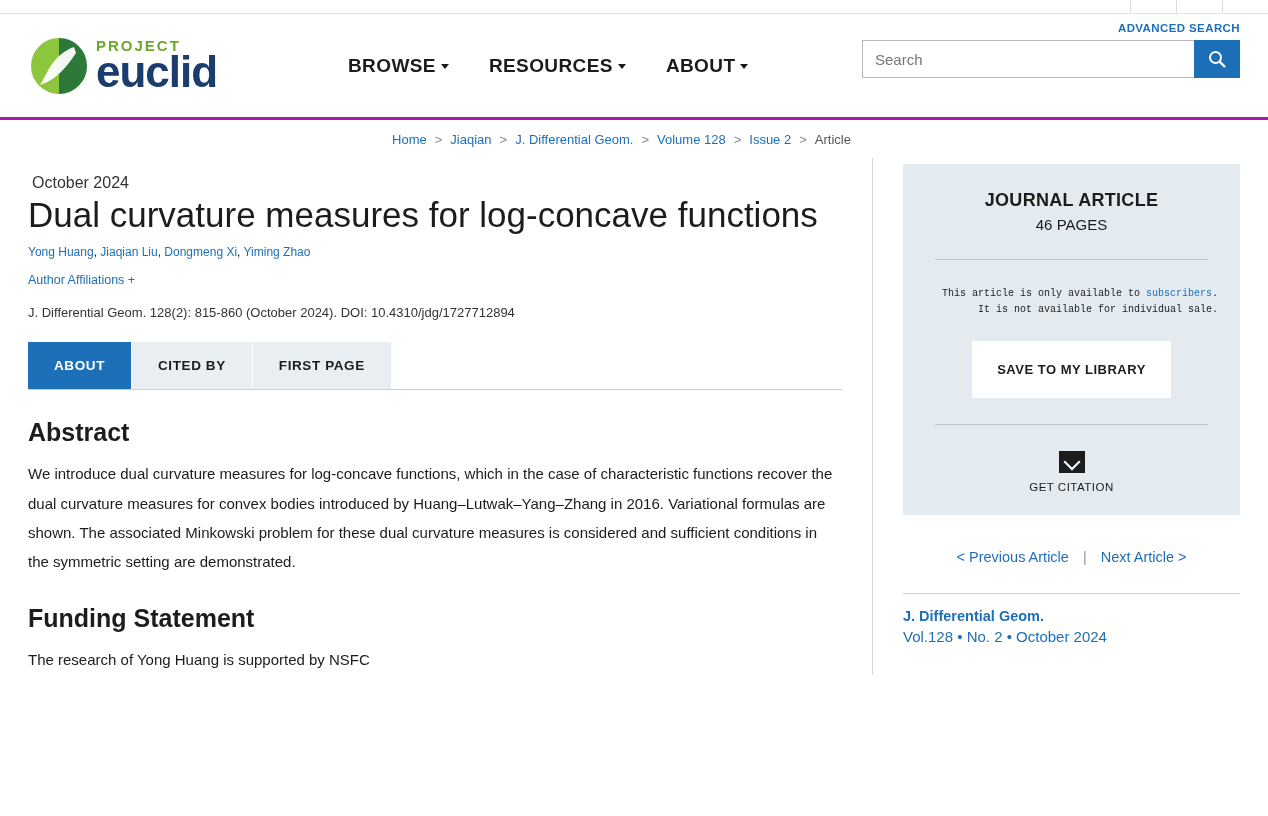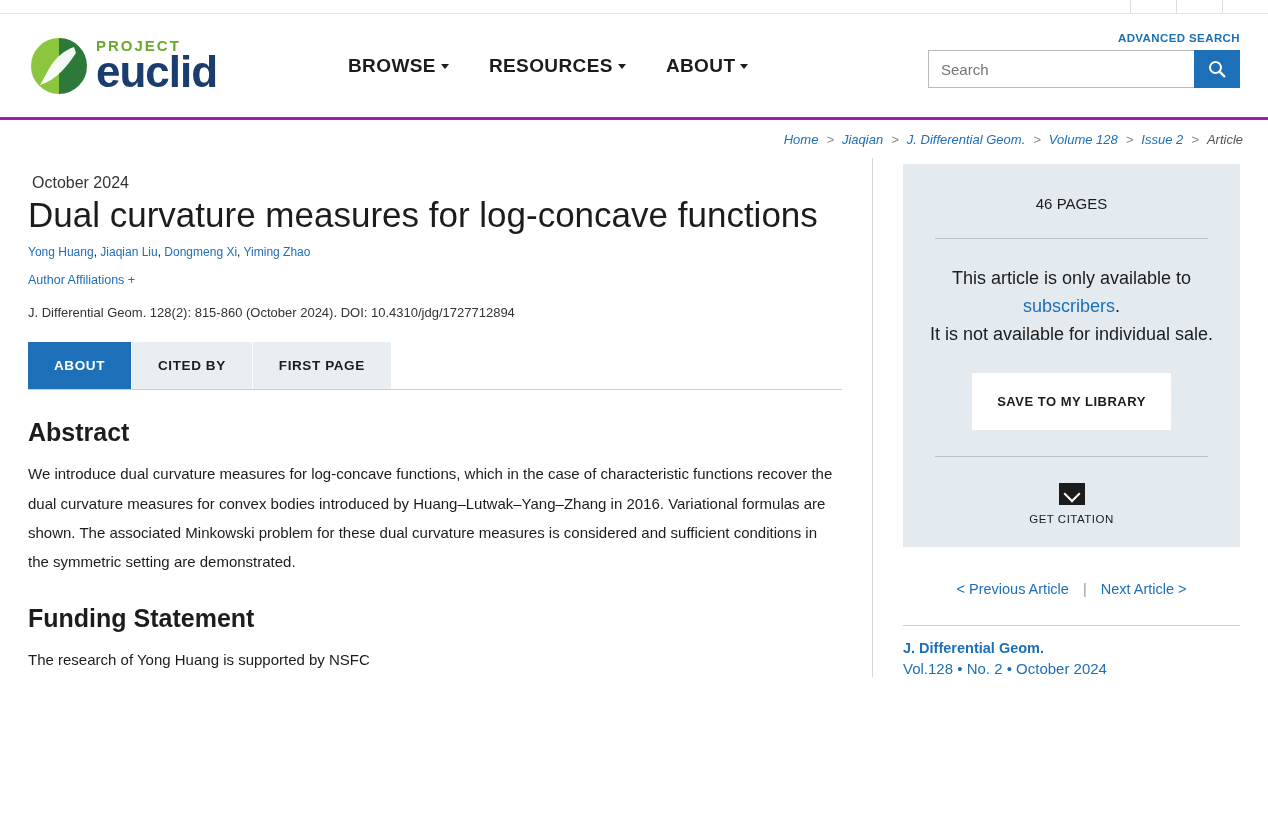--- a/index.html
+++ b/index.html
@@ -51,22 +51,22 @@
     font-size: 19px; font-weight: bold; color: #1c1c1c;
     letter-spacing: 0.4px; cursor: pointer; white-space: nowrap;
   }
   .caret {
     display: inline-block; margin-left: 5px;
     border-left: 4px solid transparent; border-right: 4px solid transparent;
     border-top: 5px solid #1c1c1c; vertical-align: middle;
   }
 
   .search-area {
-    position: absolute; right: 28px; top: 18px;
-    width: 312px;
+    position: absolute; right: 28px; top: 8px;
+    width: 378px;
   }
   .adv-search {
     text-align: right; font-size: 11.5px; font-weight: bold;
     color: #1d6fb8; letter-spacing: 0.4px; margin-bottom: 6px;
     cursor: pointer;
   }
   .search-row { display: flex; height: 38px; }
   .search-input {
     flex: 1; border: 1px solid #b9b9b9; border-right: none;
     padding: 0 12px; font-size: 15px; color: #444;
@@ -75,22 +75,22 @@
   }
   .search-btn {
     width: 46px; background: #1d6fb8; border: 1px solid #1d6fb8;
     display: flex; align-items: center; justify-content: center;
     cursor: pointer;
   }
 
   
   .breadcrumb {
     height: 38px; display: flex; align-items: center;
-    justify-content: flex-end; padding-right: 25px;
-    font-size: 13px; color: #555; font-style: italic;
+    justify-content: center; padding-right: 25px;
+    font-size: 13px; color: #555;
   }
   .breadcrumb a { color: #1d6fb8; text-decoration: none; cursor: pointer; }
   .breadcrumb .sep { margin: 0 8px; color: #888; }
   .breadcrumb .cur { color: #555; }
 
   
   .content {
     display: flex;
     padding: 0 28px;
     gap: 0;
@@ -136,21 +136,21 @@
     padding: 26px 22px 22px 22px;
     margin-top: 6px;
   }
   .card-title {
     text-align: center; font-size: 18px; font-weight: bold;
     color: #1c1c1c; letter-spacing: 0.3px;
   }
   .card-pages { text-align: center; font-size: 15px; color: #1c1c1c; margin-top: 5px; }
   .card-rule { border-top: 1px solid #b9c5d0; margin: 26px 10px; }
   .avail {
-    text-align: center; font-size: 18px; color: #1c1c1c; line-height: 1.55;
+    text-align: right; font-size: 10px; color: #1c1c1c; line-height: 1.55; font-family: Liberation Mono, monospace;
   }
   .avail a { color: #1d6fb8; text-decoration: none; cursor: pointer; }
   .save-btn {
     display: block; margin: 24px auto 0 auto;
     background: #ffffff; border: 1px solid #ffffff;
     padding: 20px 24px; font-size: 13px; font-weight: bold;
     letter-spacing: 0.5px; color: #1c1c1c; cursor: pointer;
     font-family: "Liberation Sans", sans-serif;
   }
   .cite-block { text-align: center; margin-top: 6px; }
@@ -267,20 +267,21 @@
 
       <div class="h-sec">Abstract</div>
       <div class="para">We introduce dual curvature measures for log-concave functions, which in the case of characteristic functions recover the dual curvature measures for convex bodies introduced by Huang–Lutwak–Yang–Zhang in 2016. Variational formulas are shown. The associated Minkowski problem for these dual curvature measures is considered and sufficient conditions in the symmetric setting are demonstrated.</div>
 
       <div class="h-sec">Funding Statement</div>
       <div class="para">The research of Yong Huang is supported by NSFC</div>
     </div>
 
     <div class="side">
       <div class="card">
+        <div class="card-title">JOURNAL ARTICLE</div>
         <div class="card-pages">46 PAGES</div>
 
         <div class="card-rule"></div>
 
         <div class="avail">
           <span>This article is only available to </span><a>subscribers</a><span>.</span>
           <div>It is not available for individual sale.</div>
         </div>
 
         <button class="save-btn">SAVE TO MY LIBRARY</button>

